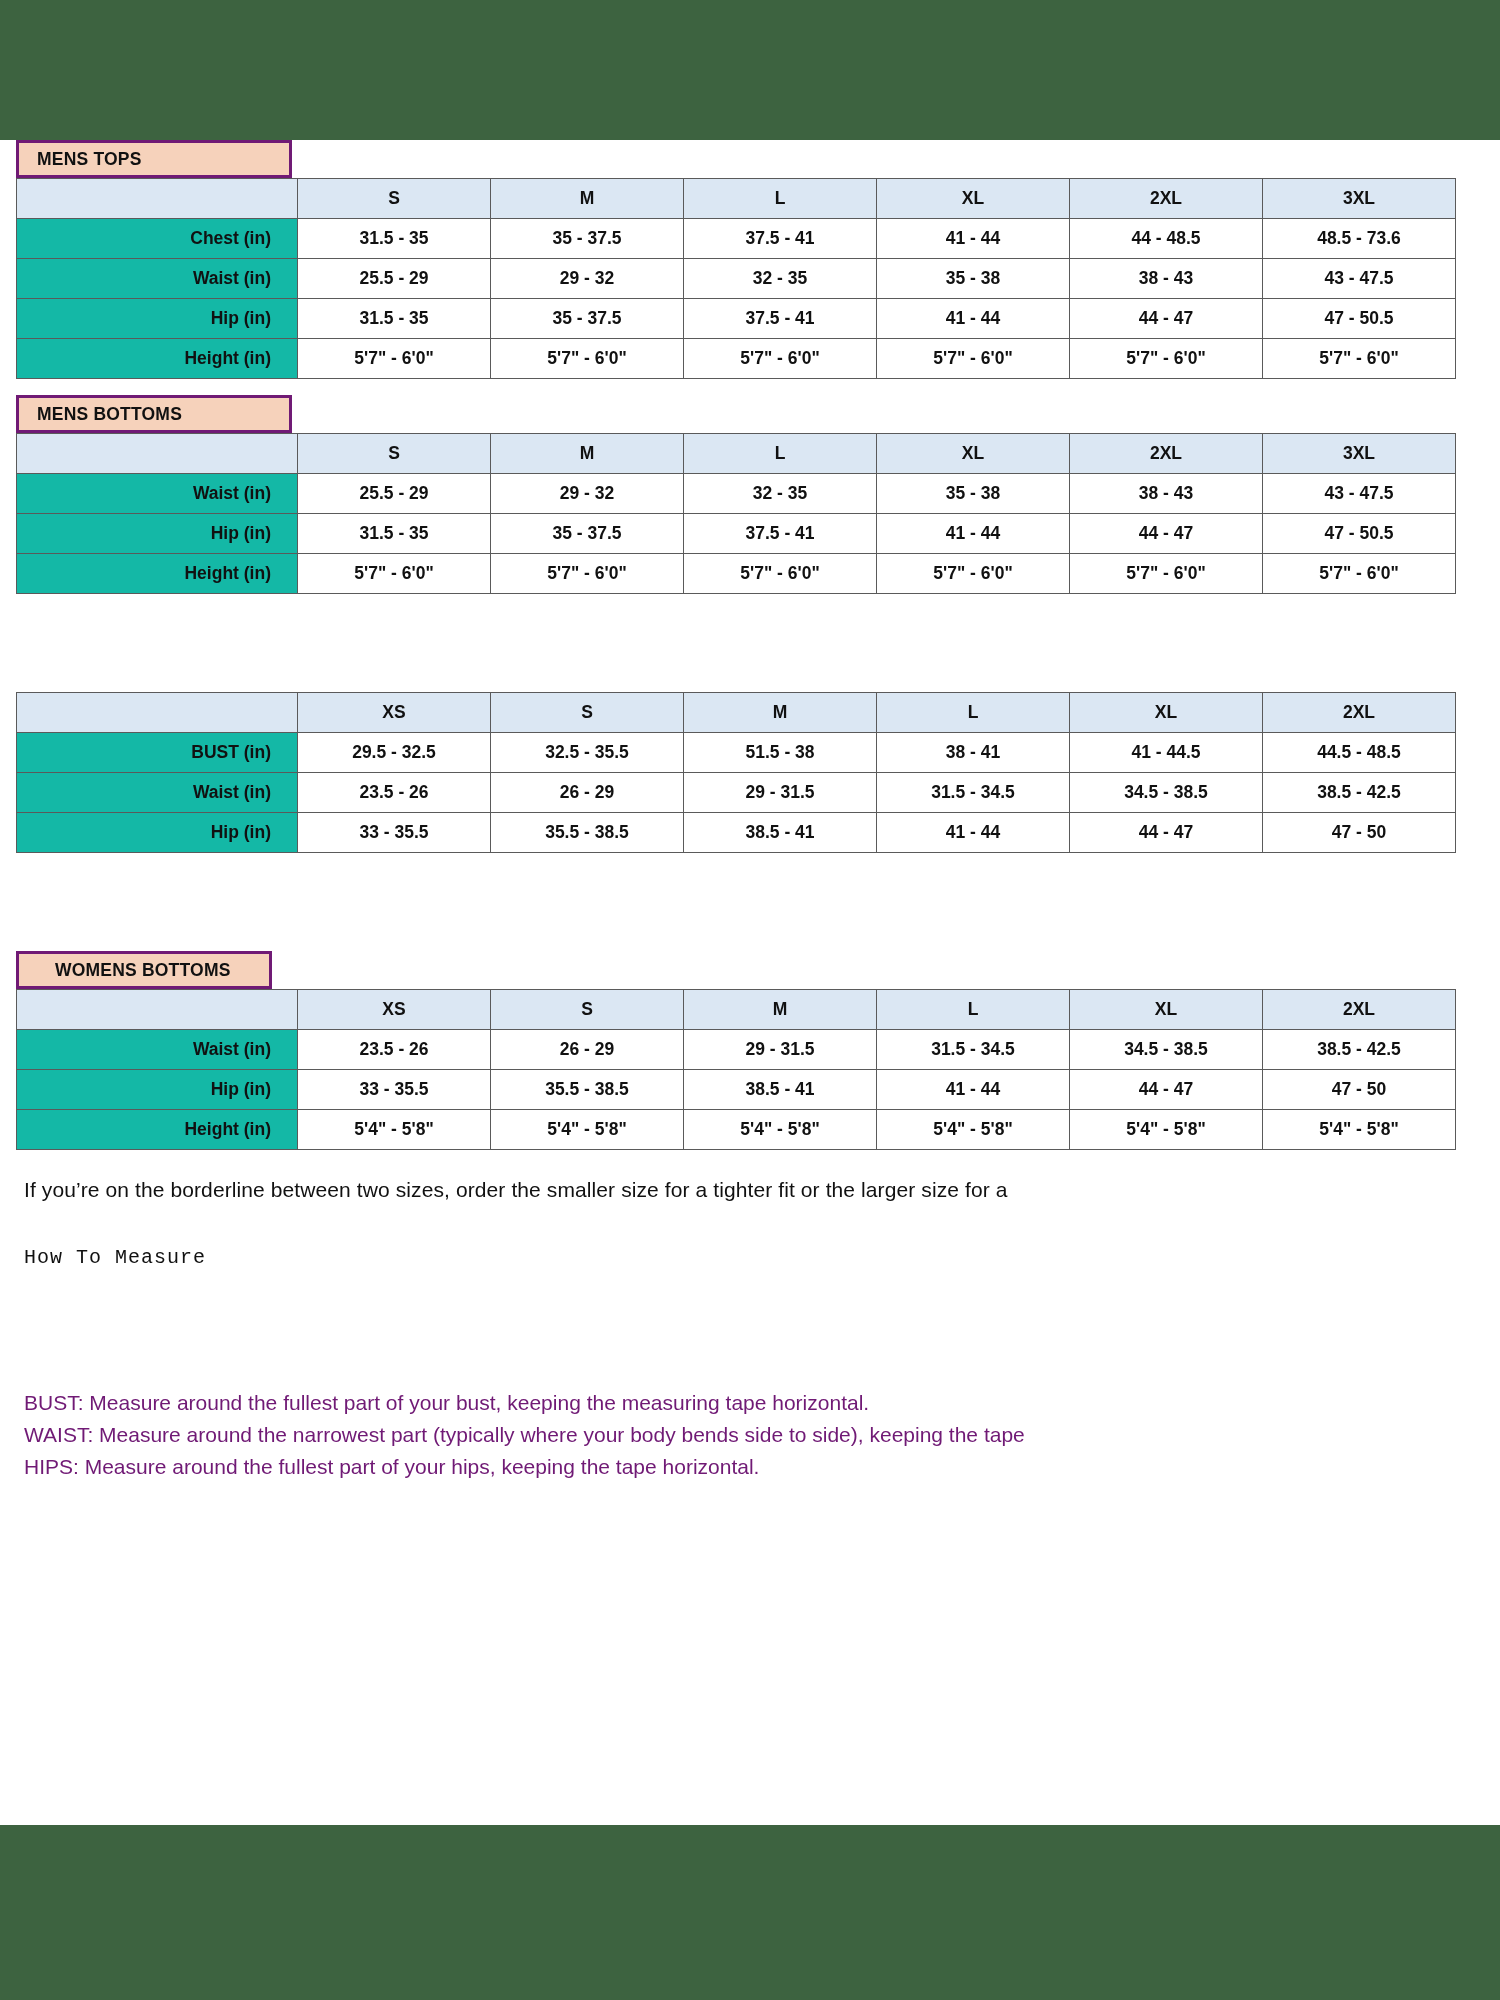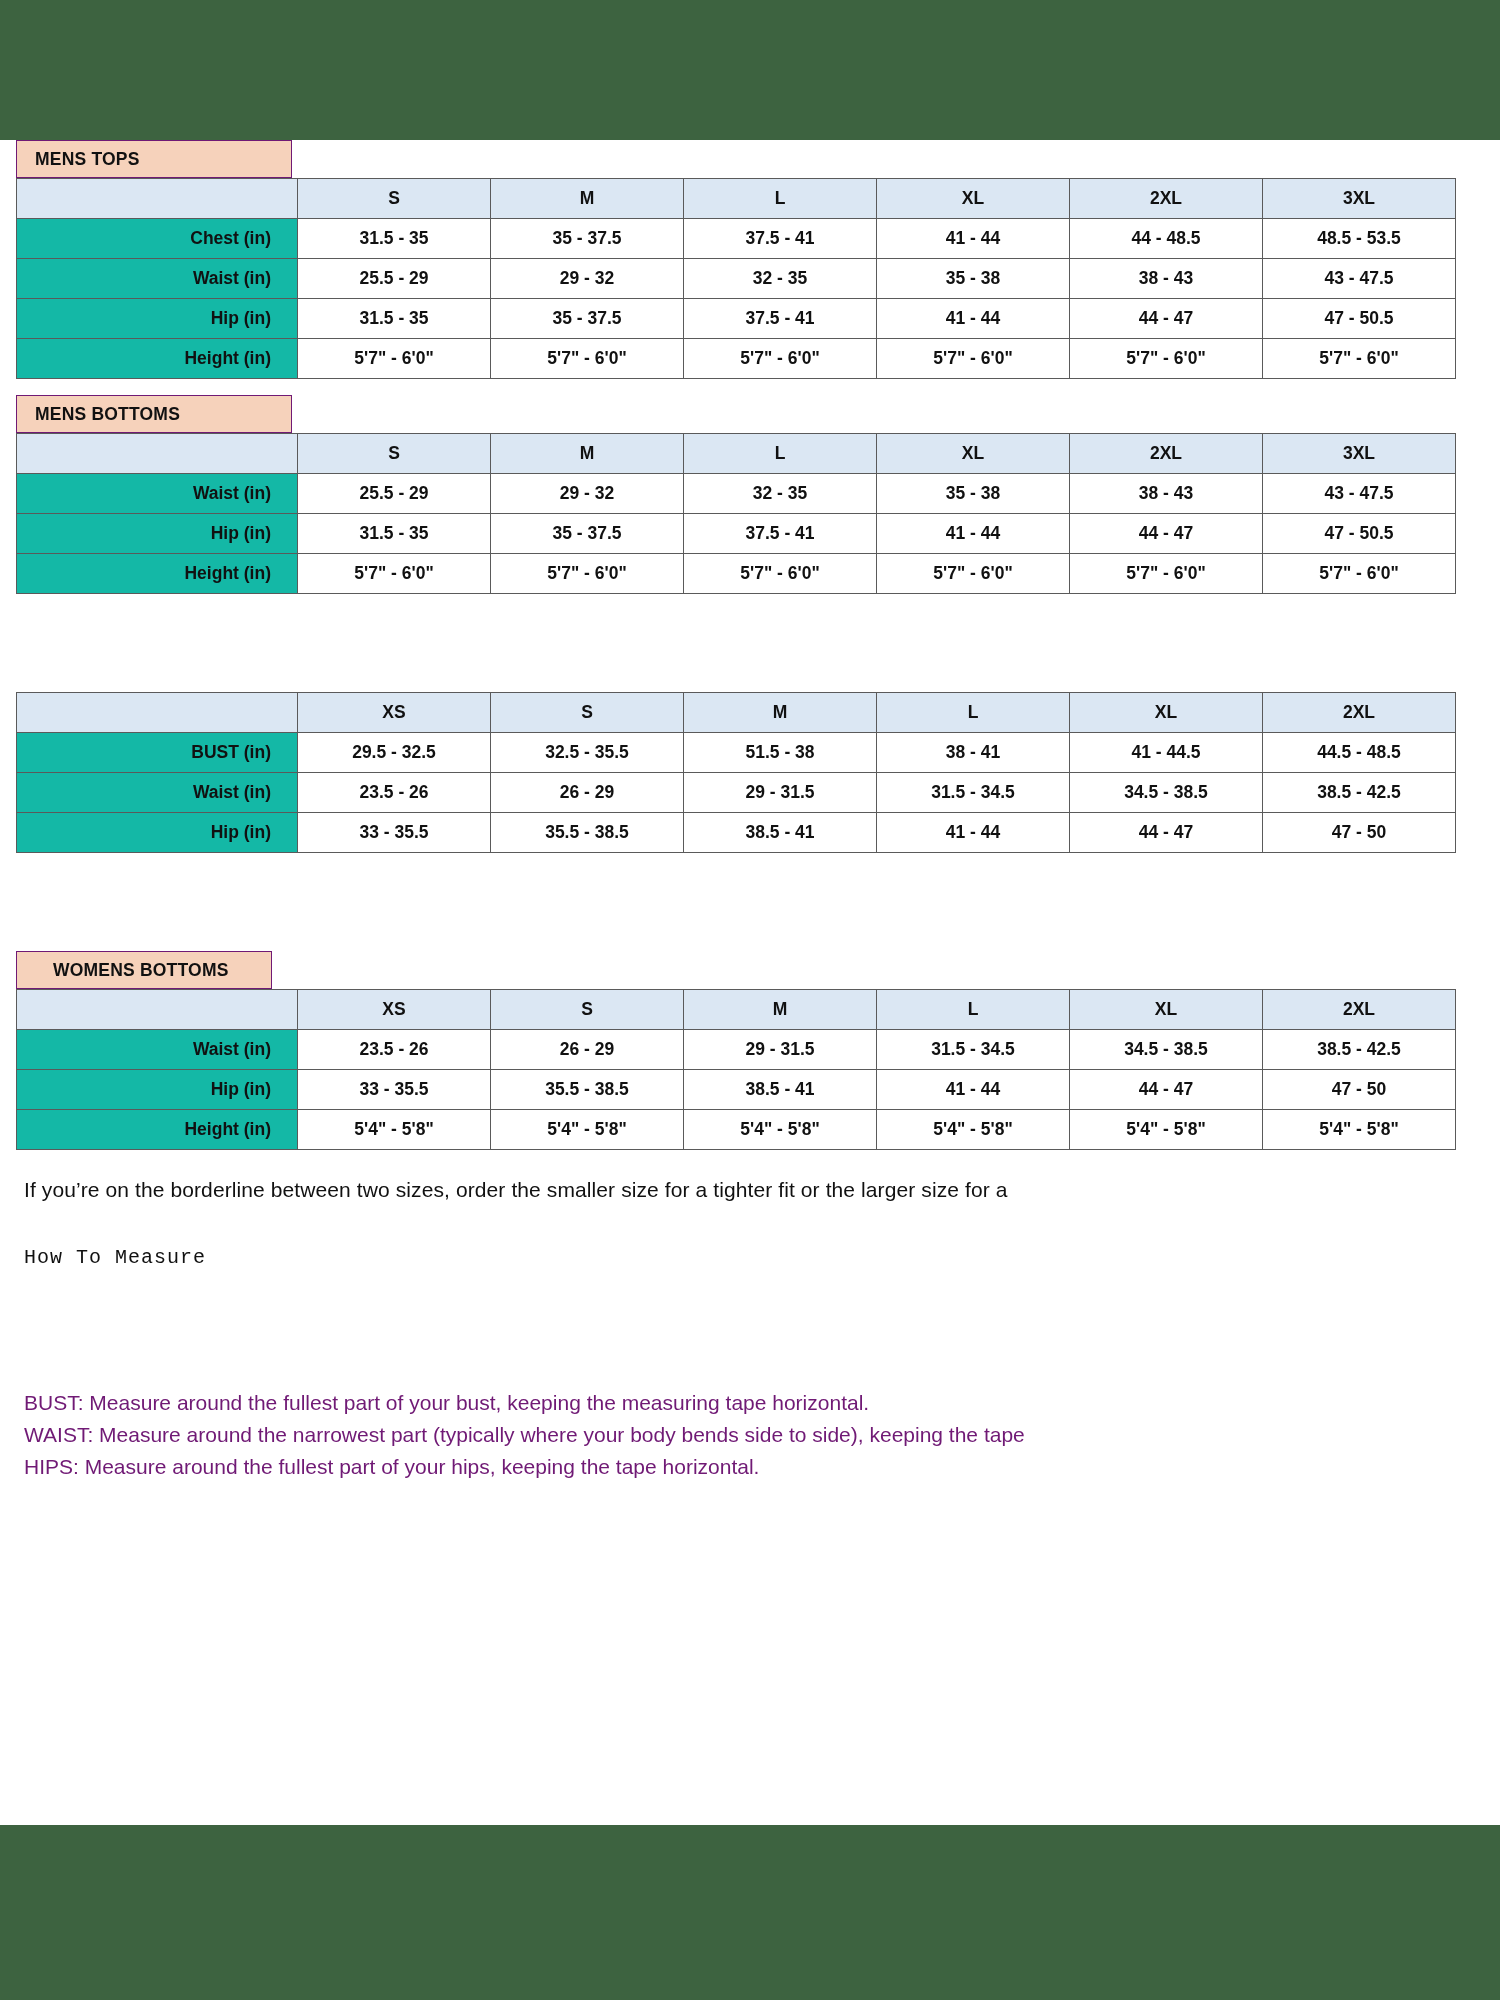--- a/index.html
+++ b/index.html
@@ -41,21 +41,21 @@
   .section {
     margin: 0 0 0 0;
     padding: 0;
   }
 
   .section-label {
     box-sizing: border-box;
     width: 276px;
     height: 38px;
     background: #f6d2bb;
-    border: 1px solid #701a75;
+    border: 3px solid #701a75;
     display: flex;
     align-items: center;
     padding-left: 18px;
     font-size: 17.5px;
     font-weight: bold;
     color: #111111;
     letter-spacing: 0.2px;
   }
   .section-label.centered {
     justify-content: flex-start;
@@ -149,21 +149,21 @@
           </tr>
         </thead>
         <tbody>
           <tr>
             <td class="rowhead">Chest (in)</td>
             <td>31.5 - 35</td>
             <td>35 - 37.5</td>
             <td>37.5 - 41</td>
             <td>41 - 44</td>
             <td>44 - 48.5</td>
-            <td>48.5 - 53.5</td>
+            <td>48.5 - 73.6</td>
           </tr>
           <tr>
             <td class="rowhead">Waist (in)</td>
             <td>25.5 - 29</td>
             <td>29 - 32</td>
             <td>32 - 35</td>
             <td>35 - 38</td>
             <td>38 - 43</td>
             <td>43 - 47.5</td>
           </tr>

